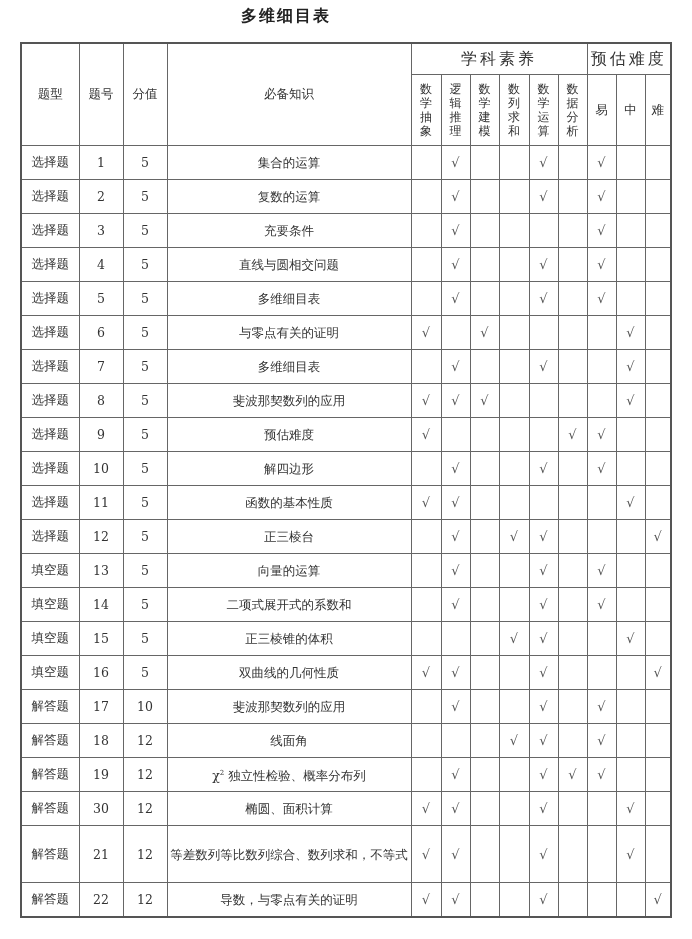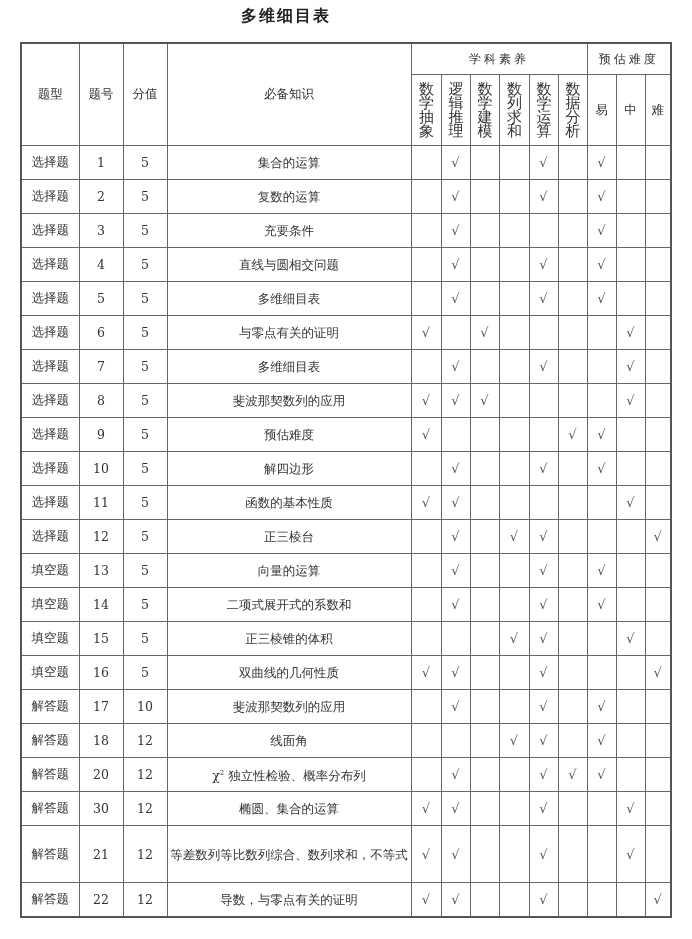--- a/index.html
+++ b/index.html
@@ -16,22 +16,22 @@
     table.grid {
       position: absolute; left: 20px; top: 42px;
       border-collapse: collapse; table-layout: fixed;
       border: 2px solid #555;
       font-size: 12.5px;
     }
     table.grid td, table.grid th {
       border: 1px solid #666; text-align: center; vertical-align: middle;
       padding: 0; font-weight: normal; color: #333;
     }
-    .vtext { display: inline-block; width: 14px; line-height: 14px; font-size: 15px; word-break: break-all; }
-    .hdr-group { height: 30px; font-size: 12px; letter-spacing: 3px; }
+    .vtext { display: inline-block; width: 14px; line-height: 14px; font-size: 12px; word-break: break-all; }
+    .hdr-group { height: 30px; font-size: 16px; letter-spacing: 3px; }
     .hdr-sub { height: 71px; }
     .row td { height: 33px; }
     .row.tall td { height: 56px; }
     .check { font-size: 13px; color: #555; }
     .knowledge { line-height: 27px; padding: 0 6px; }
     .chi sup { font-size: 7px; }
     .row.last td { border-bottom: 2px solid #555; }
   </style>
 </head>
 <body>
@@ -341,38 +341,38 @@
         <td><span class="check"></span></td>
         <td><span class="check">√</span></td>
         <td><span class="check">√</span></td>
         <td><span class="check"></span></td>
         <td><span class="check">√</span></td>
         <td><span class="check"></span></td>
         <td><span class="check"></span></td>
       </tr>
       <tr class="row">
         <td>解答题</td>
-        <td>20</td>
+        <td>19</td>
         <td>12</td>
         <td class="knowledge"><span class="chi"><span>χ</span><sup>2</sup></span><span> 独立性检验、概率分布列</span></td>
         <td><span class="check"></span></td>
         <td><span class="check">√</span></td>
         <td><span class="check"></span></td>
         <td><span class="check"></span></td>
         <td><span class="check">√</span></td>
         <td><span class="check">√</span></td>
         <td><span class="check">√</span></td>
         <td><span class="check"></span></td>
         <td><span class="check"></span></td>
       </tr>
       <tr class="row">
         <td>解答题</td>
         <td>30</td>
         <td>12</td>
-        <td class="knowledge"><span>椭圆、集合的运算</span></td>
+        <td class="knowledge"><span>椭圆、面积计算</span></td>
         <td><span class="check">√</span></td>
         <td><span class="check">√</span></td>
         <td><span class="check"></span></td>
         <td><span class="check"></span></td>
         <td><span class="check">√</span></td>
         <td><span class="check"></span></td>
         <td><span class="check"></span></td>
         <td><span class="check">√</span></td>
         <td><span class="check"></span></td>
       </tr>

